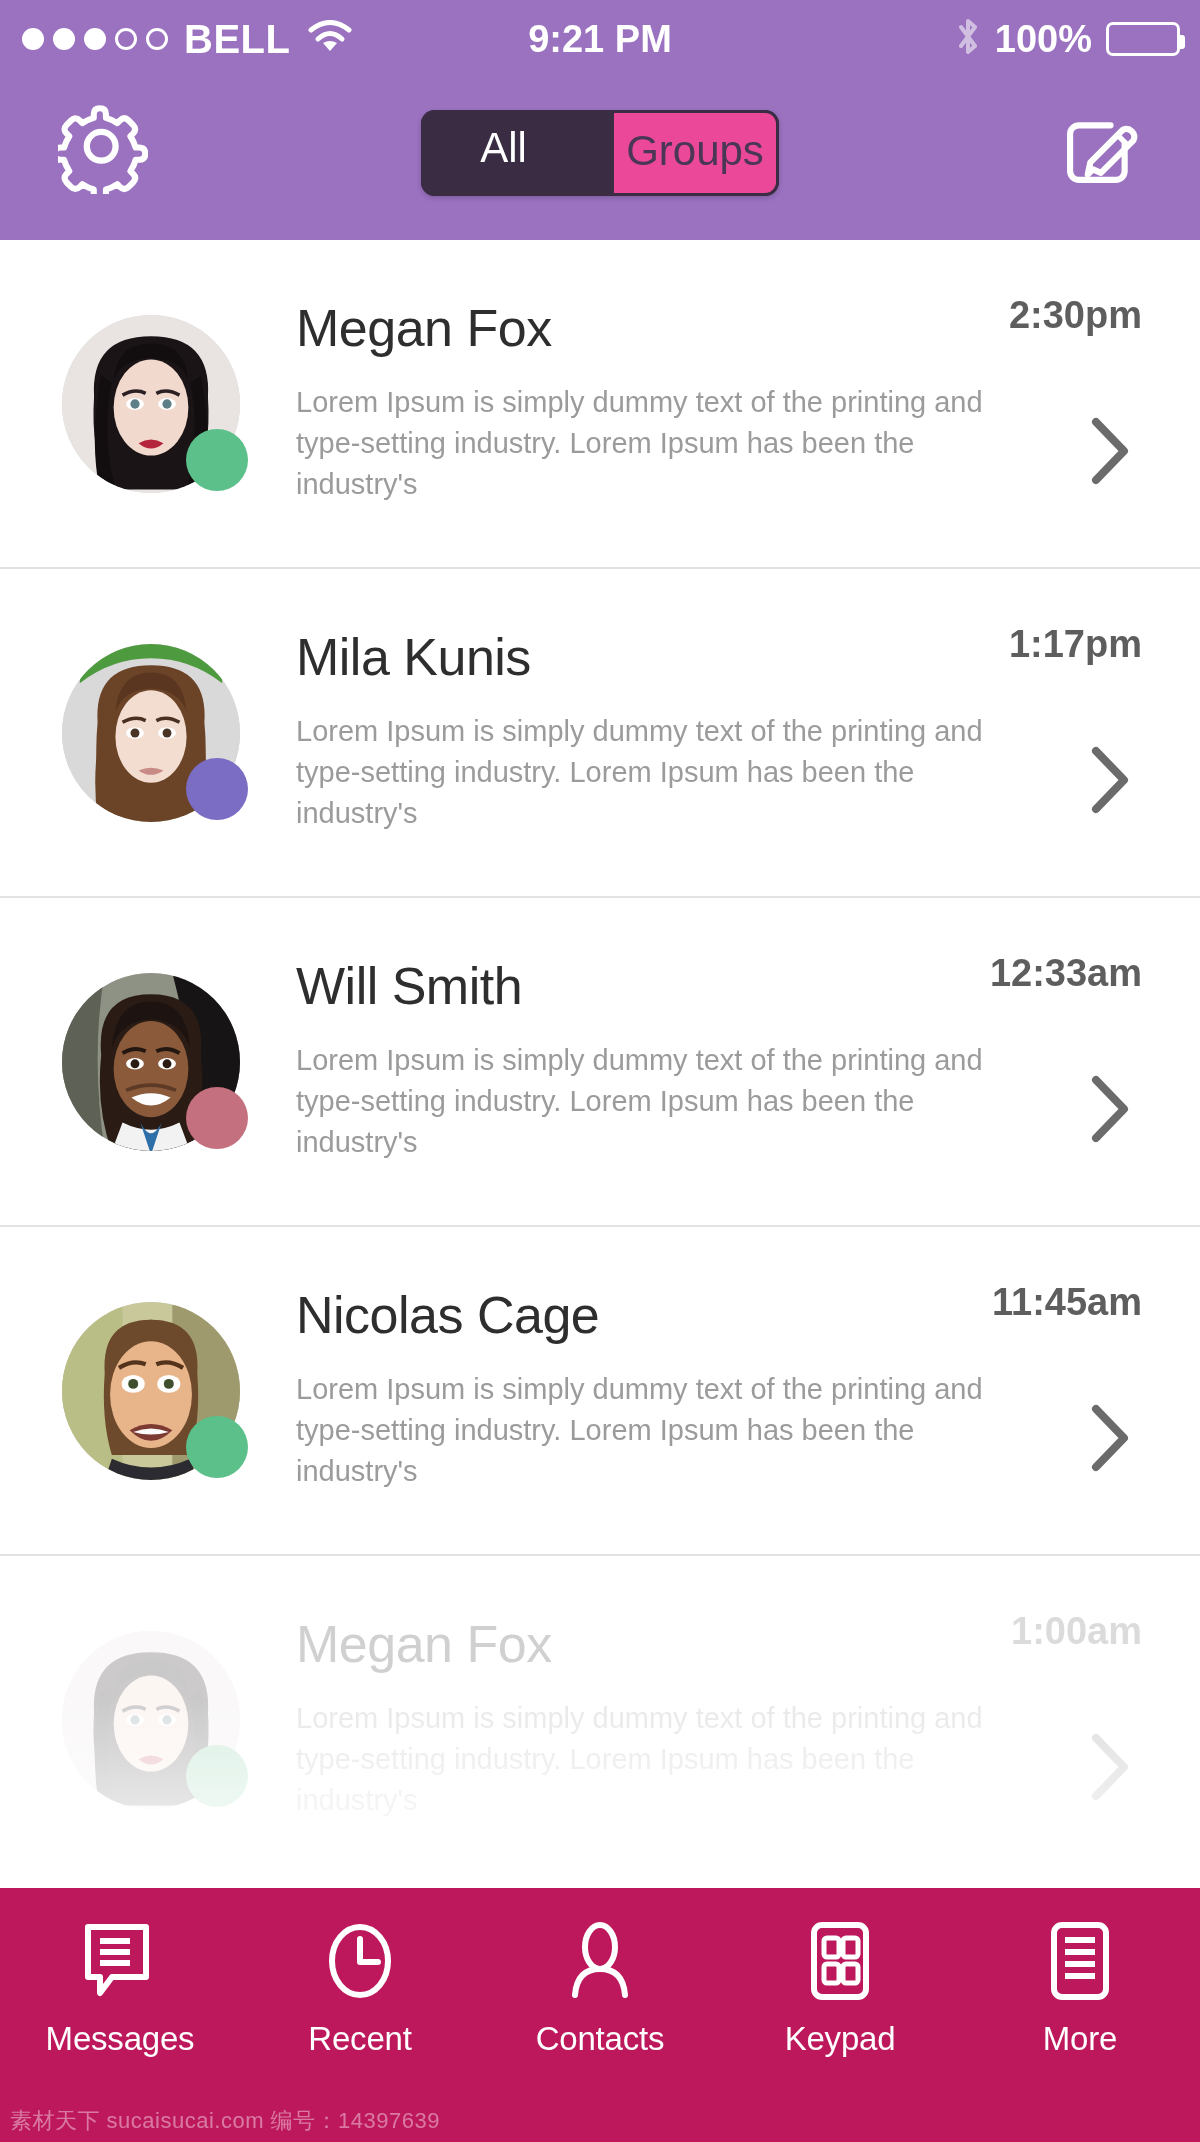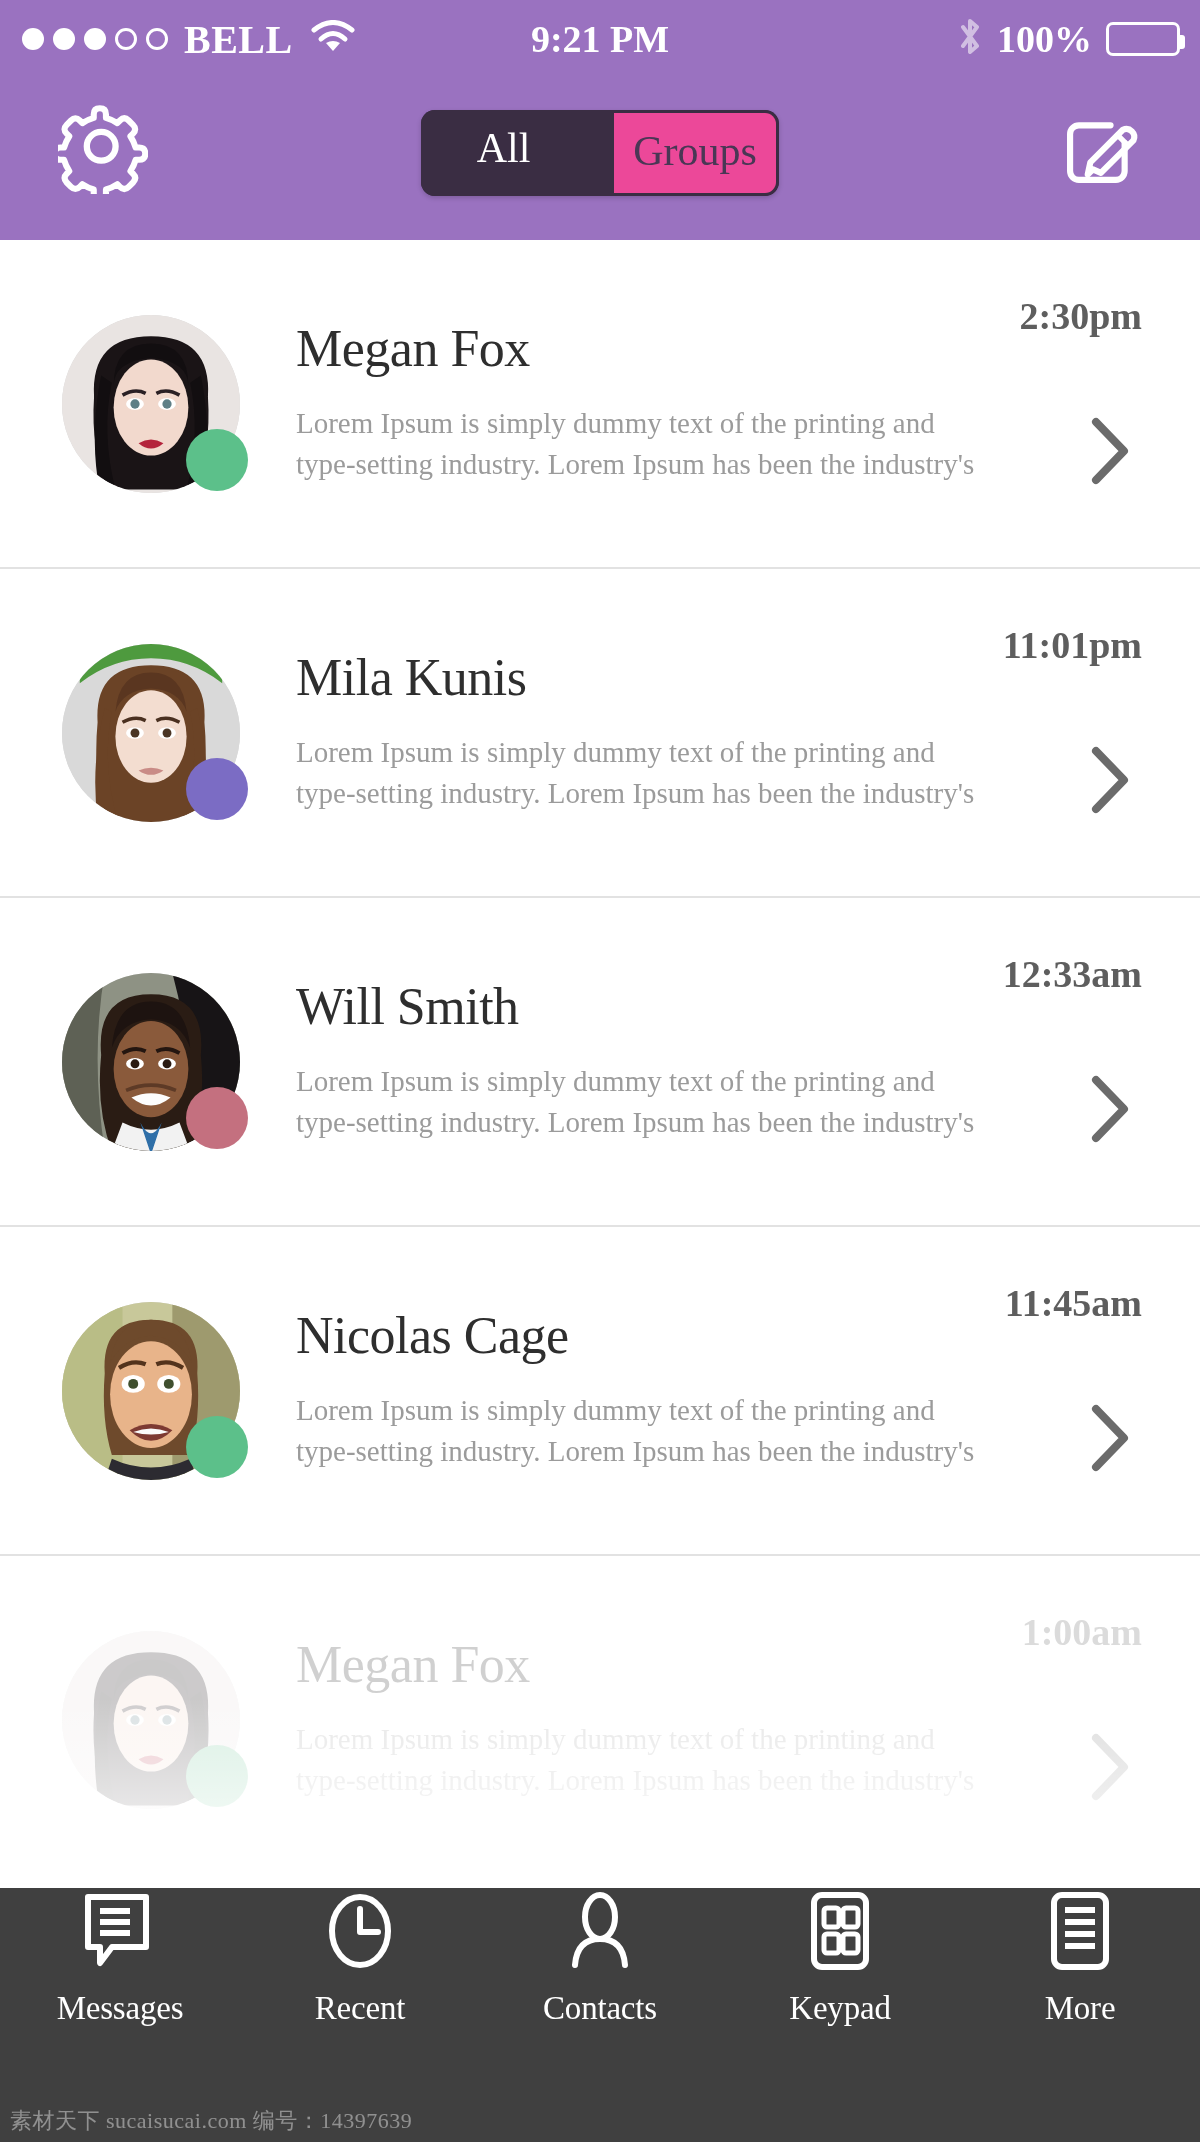--- a/index.html
+++ b/index.html
@@ -10,21 +10,20 @@
   body {
     font-family: "Liberation Sans", sans-serif;
     -webkit-font-smoothing: antialiased;
   }
   #app {
     position: relative;
     width: 1200px;
     height: 2142px;
     overflow: hidden;
     background: #ffffff;
-    font-family: Liberation Serif, serif;
   }
 
   
   .header {
     position: absolute;
     top: 0; left: 0;
     width: 1200px;
     height: 240px;
     background: #9a72c0;
   }
@@ -240,23 +239,24 @@
     background: linear-gradient(to bottom, rgba(255,255,255,0), rgba(255,255,255,0.95));
     pointer-events: none;
   }
 
   
   .tabbar {
     position: absolute;
     bottom: 0; left: 0;
     width: 1200px;
     height: 254px;
-    background: #404040;
+    background: #be185d;
     display: flex;
     align-items: flex-start;
+    padding-top: 30px;
     box-sizing: border-box;
   }
   .tab {
     flex: 1;
     display: flex;
     flex-direction: column;
     align-items: center;
     cursor: pointer;
   }
   .tab-icon {
@@ -406,21 +406,21 @@
             <path d="M53 43 q6-3 13 1" stroke="#4a3020" stroke-width="2" fill="none"></path>
             <path d="M43 71 q7-3 14 0 q-7 5 -14 0z" fill="#c98b86"></path>
           </svg>
         </div>
         <div class="status-dot" style="background:#7b6cc4"></div>
       </div>
       <div class="row-body">
         <div class="row-name">Mila Kunis</div>
         <div class="row-preview">Lorem Ipsum is simply dummy text of the printing and type-setting industry. Lorem Ipsum has been the industry's</div>
       </div>
-      <div class="row-time">11:01pm</div>
+      <div class="row-time">1:17pm</div>
       <div class="row-chevron">
         <svg width="48" height="74" viewBox="0 0 48 74">
             <path d="M10 8 L38 37 L10 66" stroke="#6b6b6b" stroke-width="8" fill="none" stroke-linecap="round" stroke-linejoin="round"></path>
           </svg>
       </div>
     </div>
 
     <div class="row">
       <div class="avatar-wrap">
         <div class="avatar">

